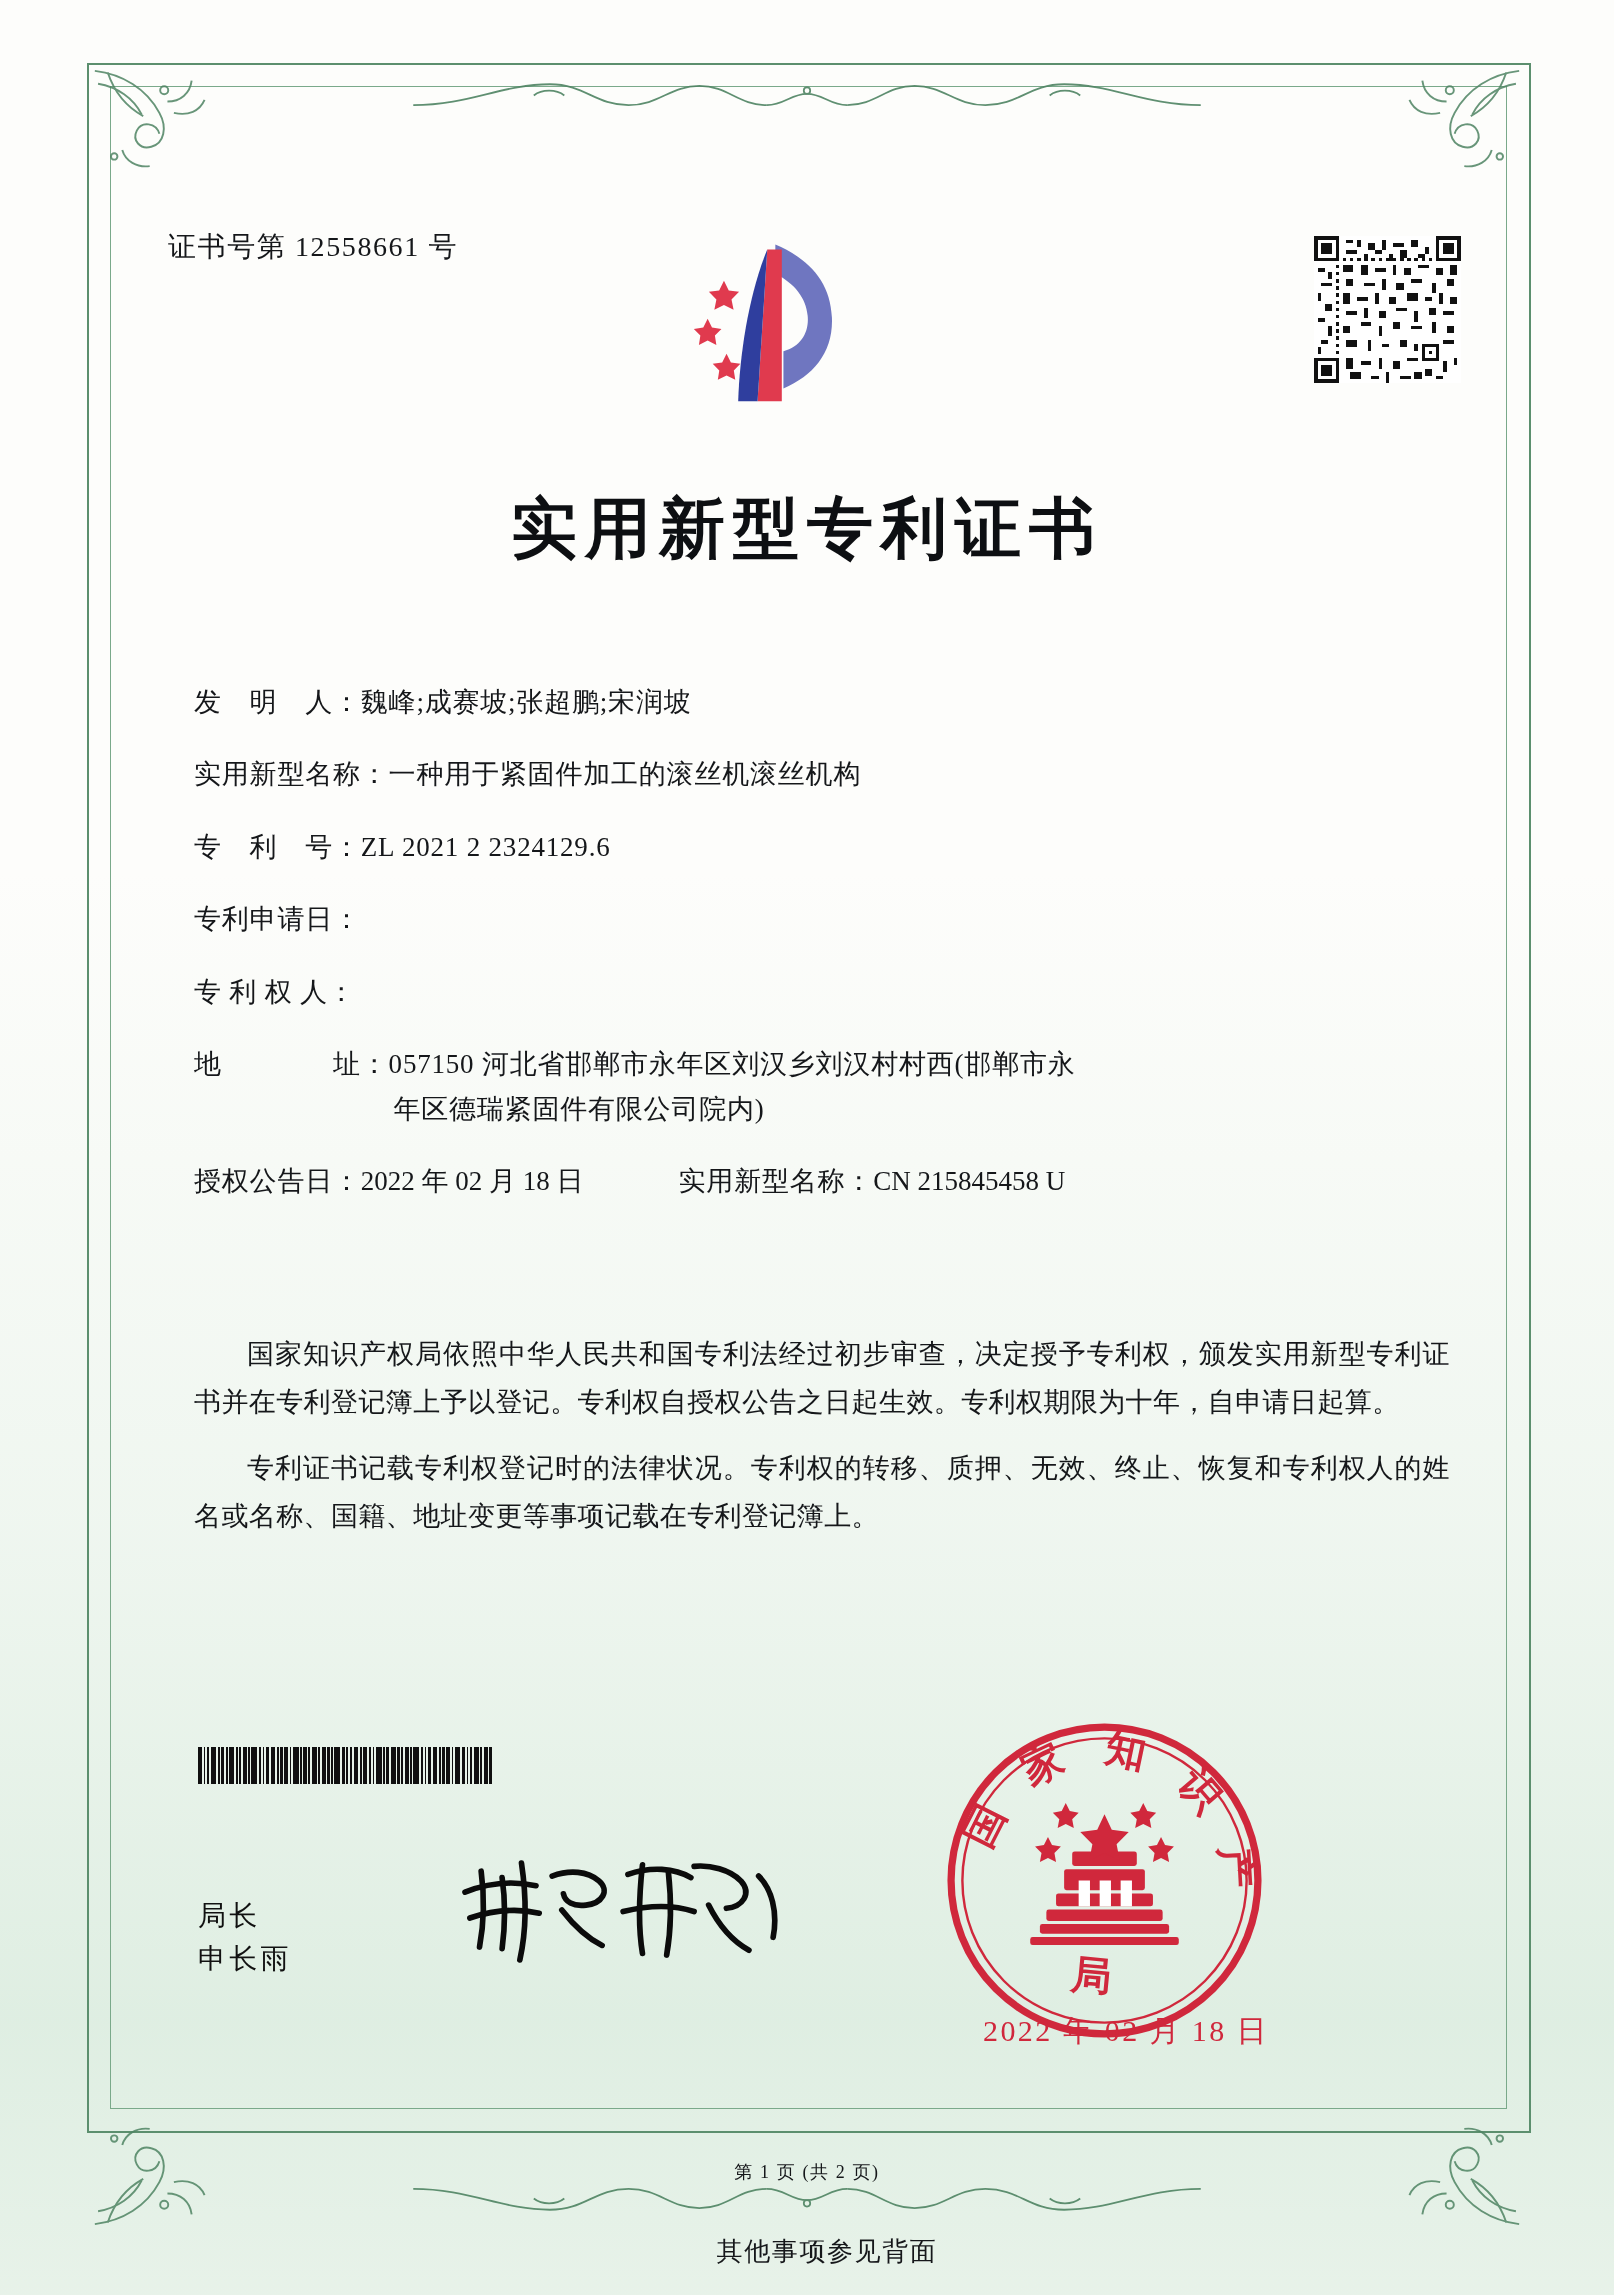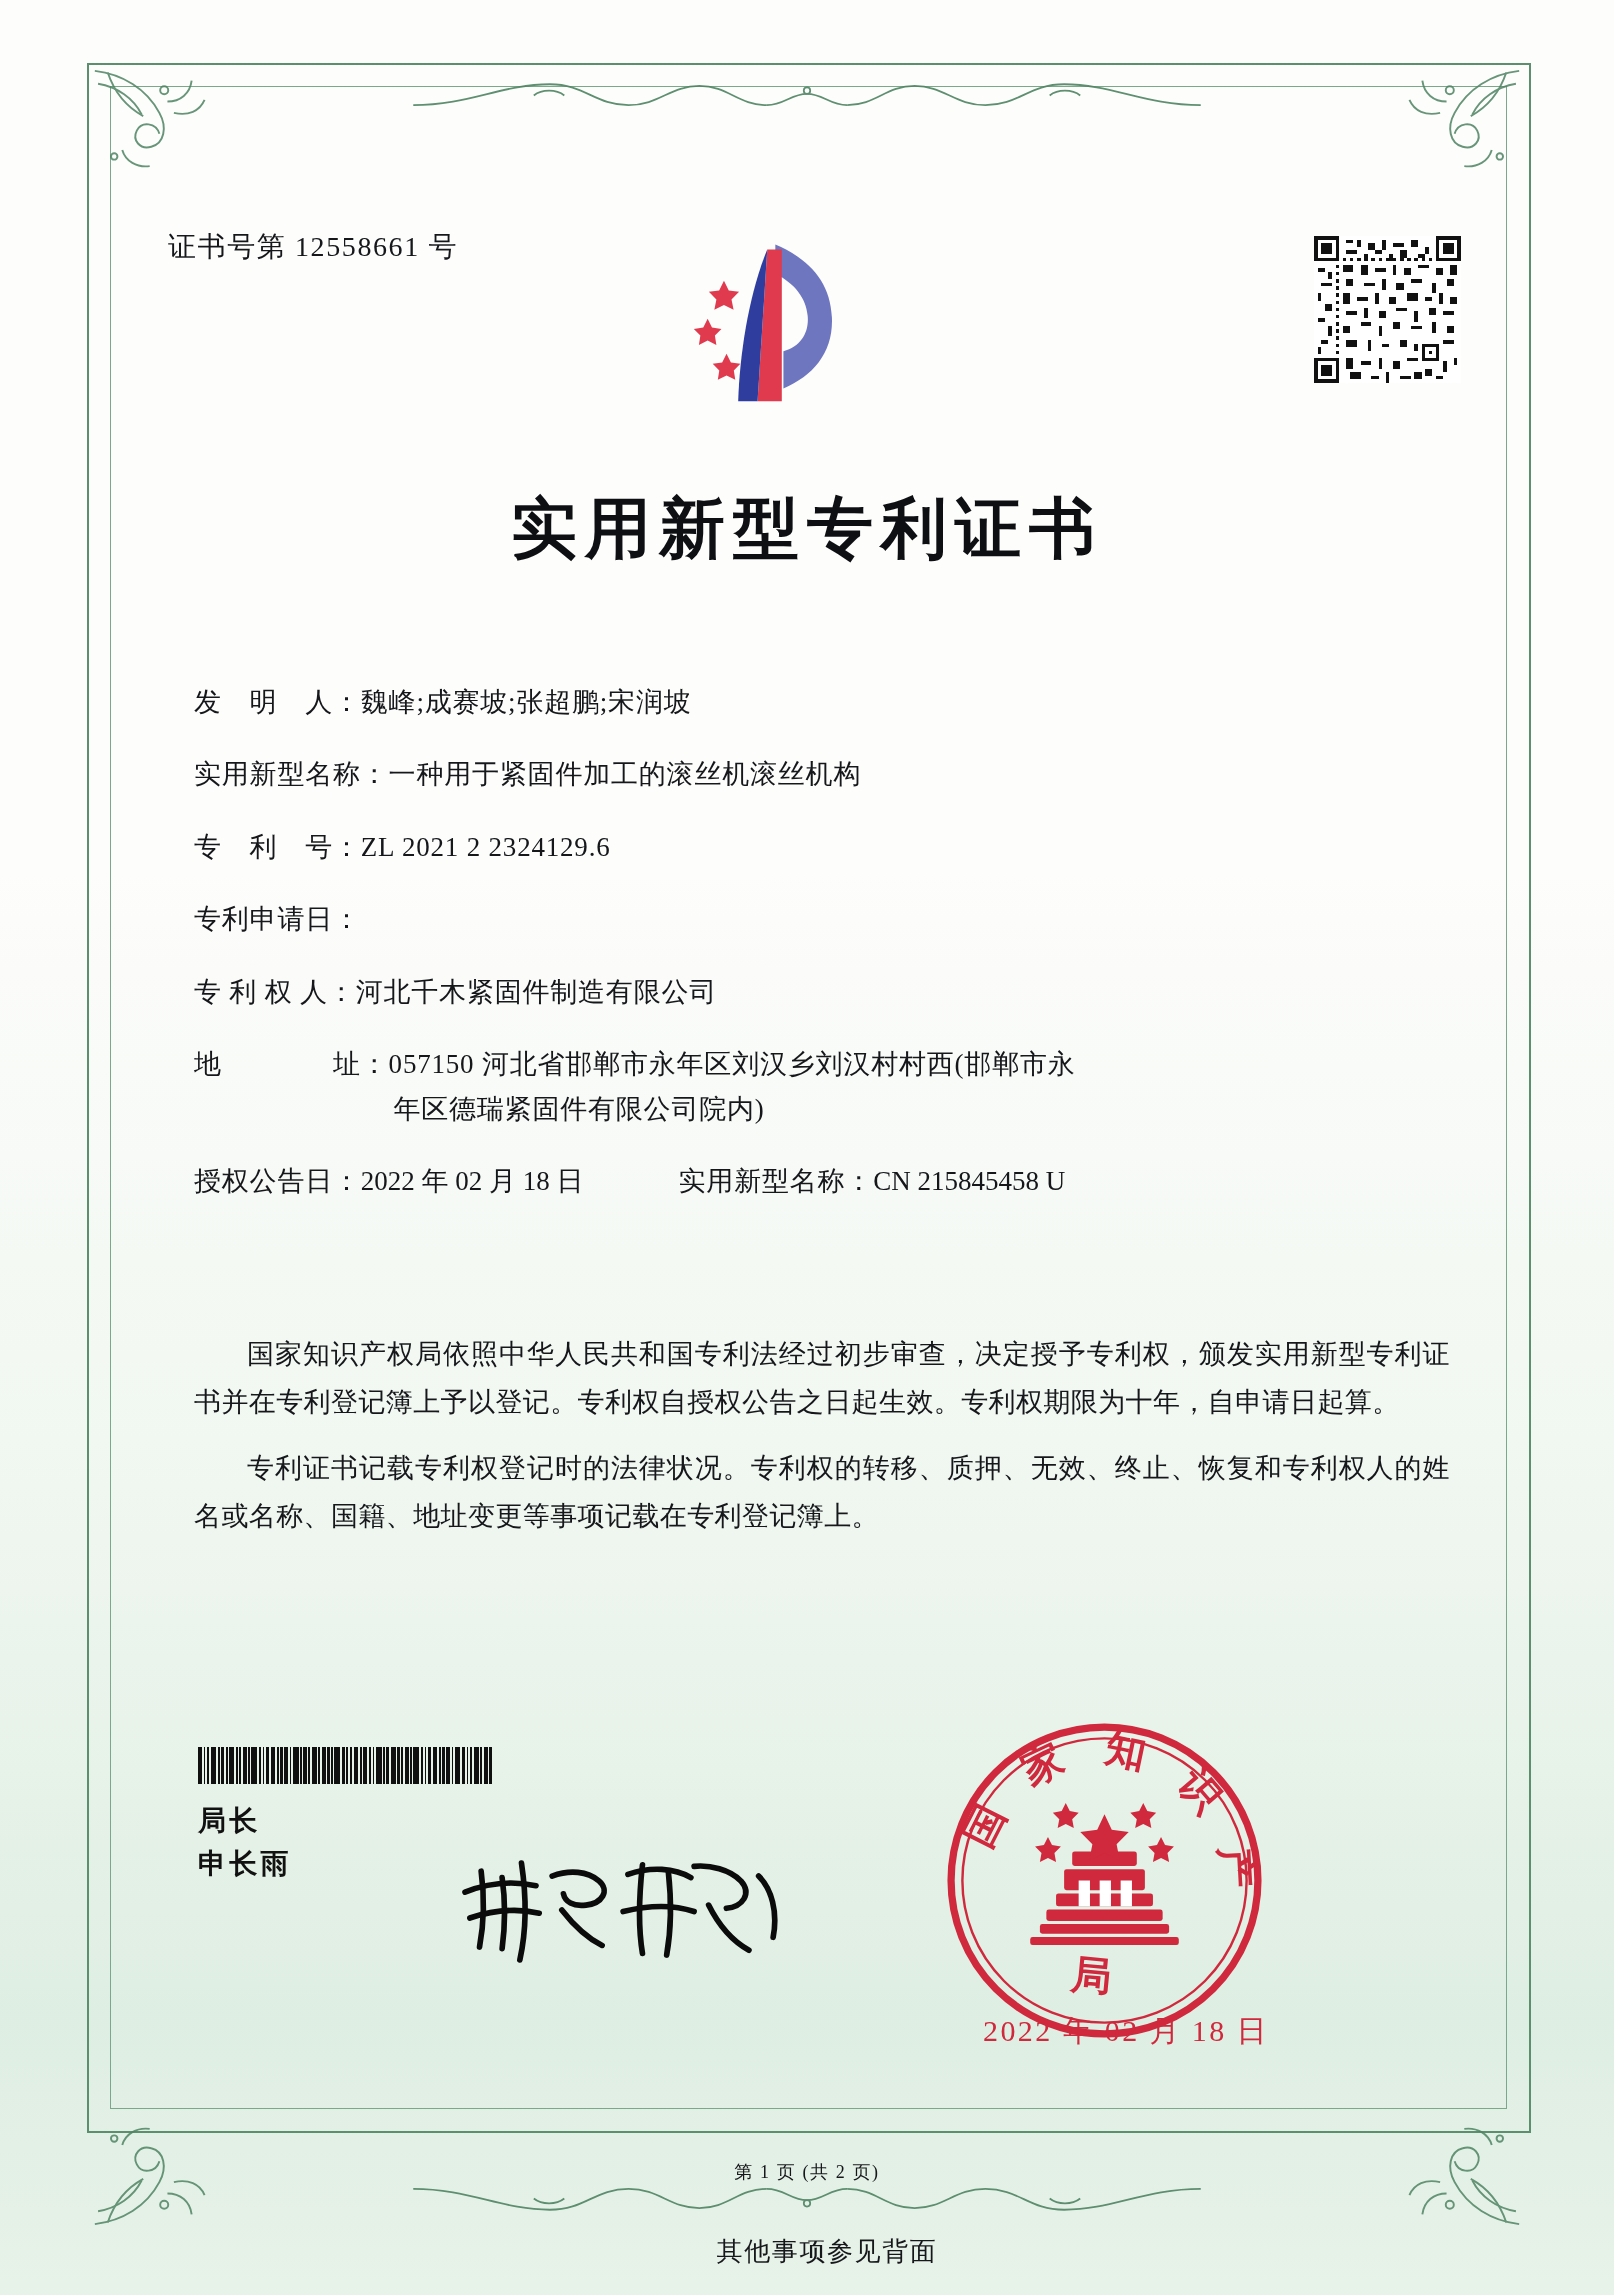--- a/index.html
+++ b/index.html
@@ -190,26 +190,26 @@
   .barcode i {
     display: block;
     background: #101010;
     margin-right: 1.6px;
   }
 
   
   .director {
     position: absolute;
     left: 198px;
-    top: 1799px;
+    top: 1894px;
     font-size: 28px;
     line-height: 1.55;
     color: #111;
     letter-spacing: 3.2px;
-    font-weight: 700;
+    font-weight: 400;
   }
   .signature {
     position: absolute;
     left: 452px;
     top: 1847px;
     width: 339px;
     height: 121px;
     color: #0b0b0b;
   }
 
@@ -490,21 +490,20 @@
     </div>
     <div class="row">
       <span class="label">专　利　号：</span>
       <span class="value">ZL 2021 2 2324129.6</span>
     </div>
     <div class="row">
       <span class="label">专利申请日：</span>
     </div>
     <div class="row">
       <span class="label">专 利 权 人：</span>
-      <span class="value">河北千木紧固件制造有限公司</span>
     </div>
     <div class="row">
       <span class="label">地　　　　址：</span>
       <span class="value">
         <span>057150 河北省邯郸市永年区刘汉乡刘汉村村西(邯郸市永</span>
         <span class="l2">年区德瑞紧固件有限公司院内)</span>
       </span>
     </div>
     <div class="row grant">
       <span class="grant-wrap">

